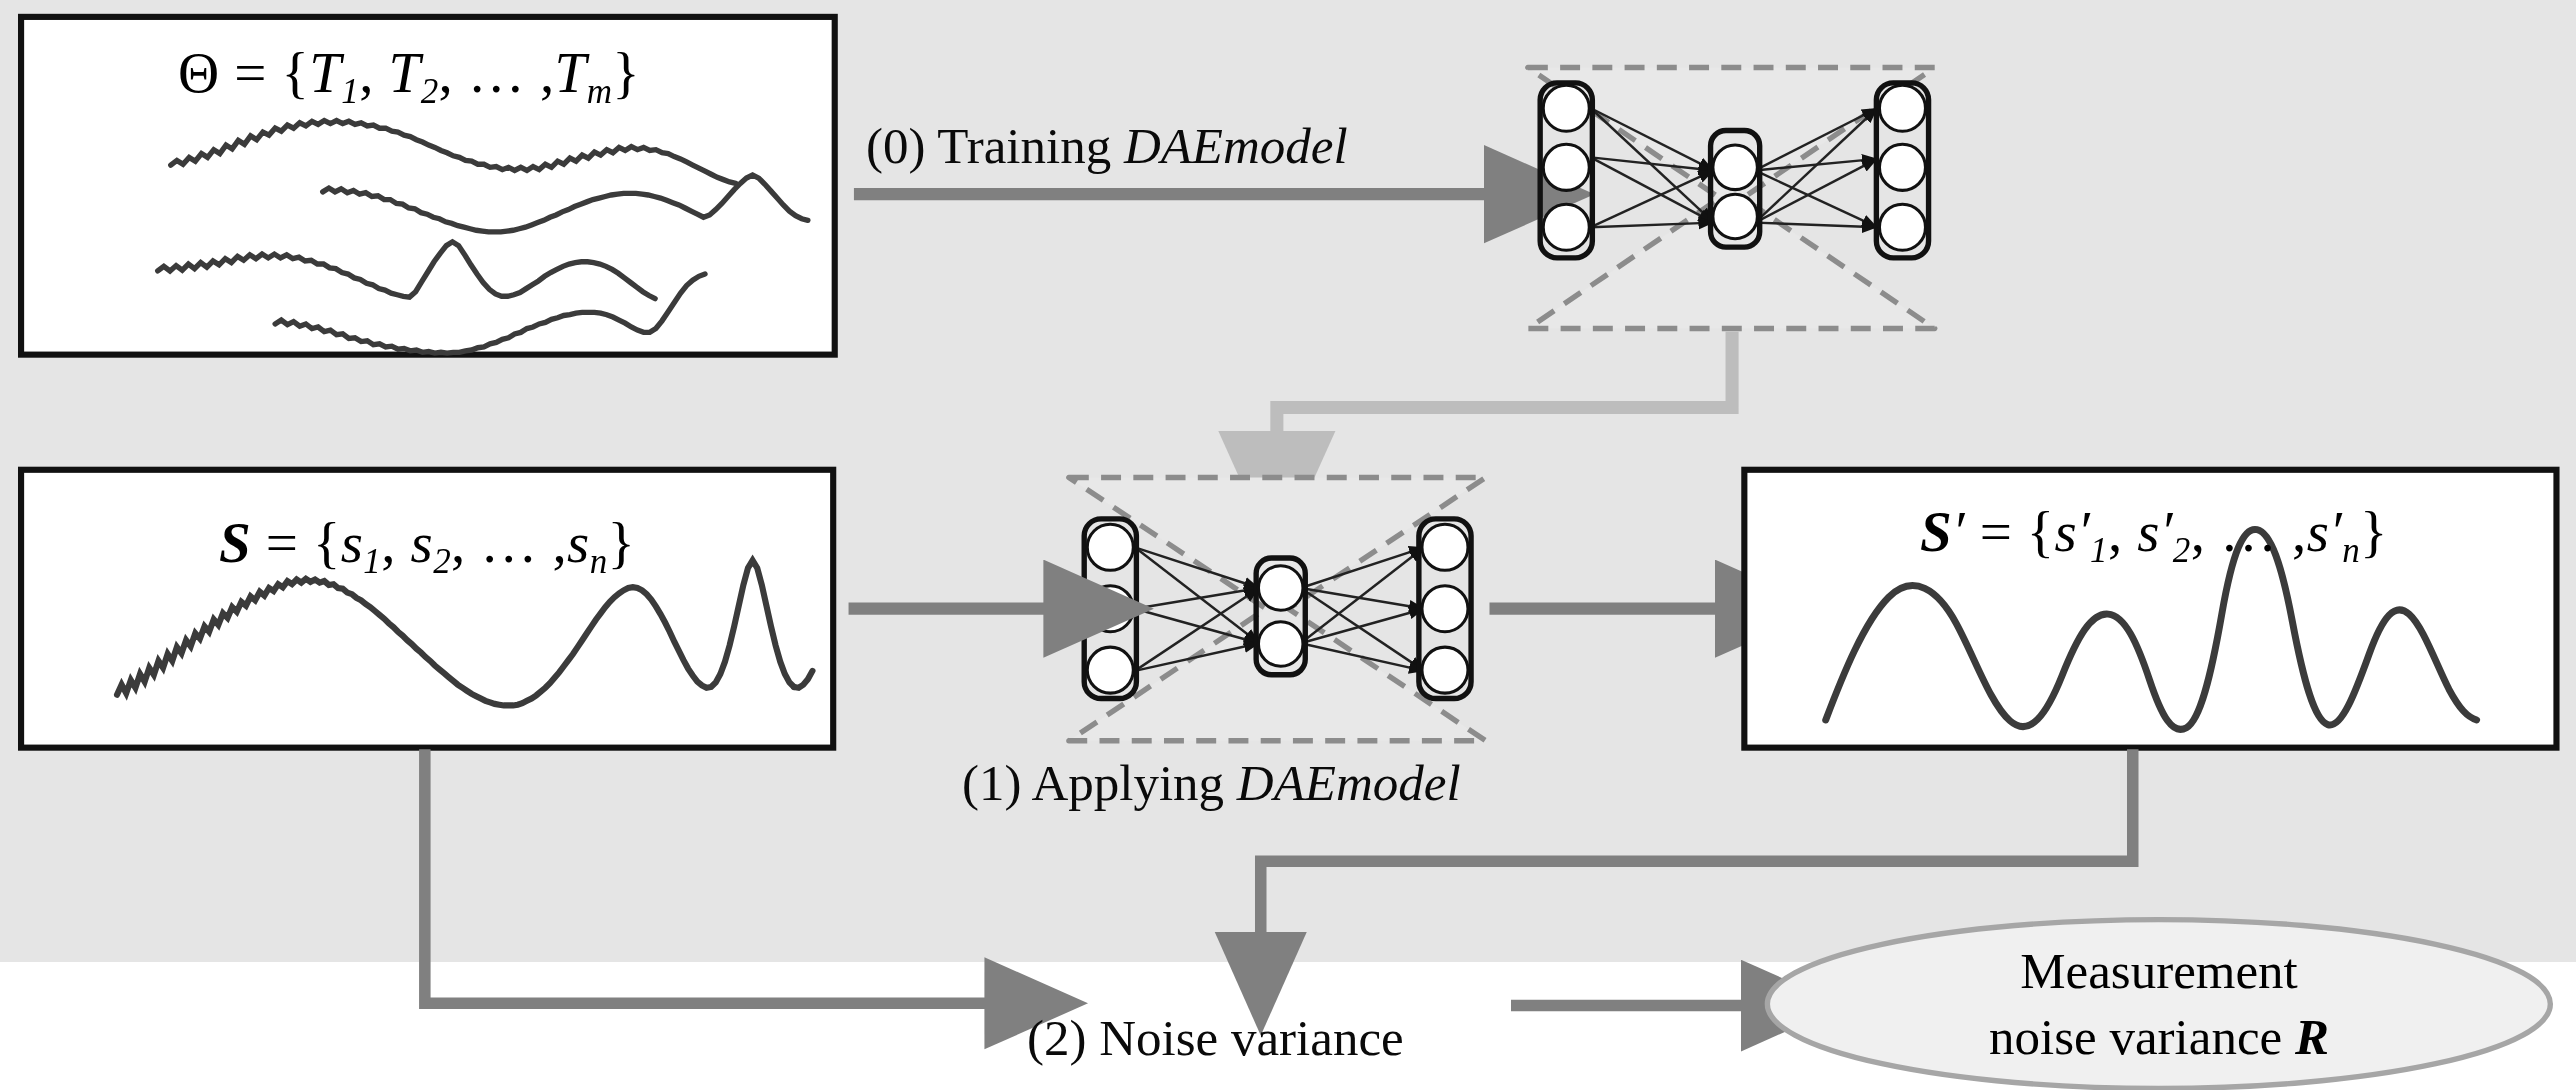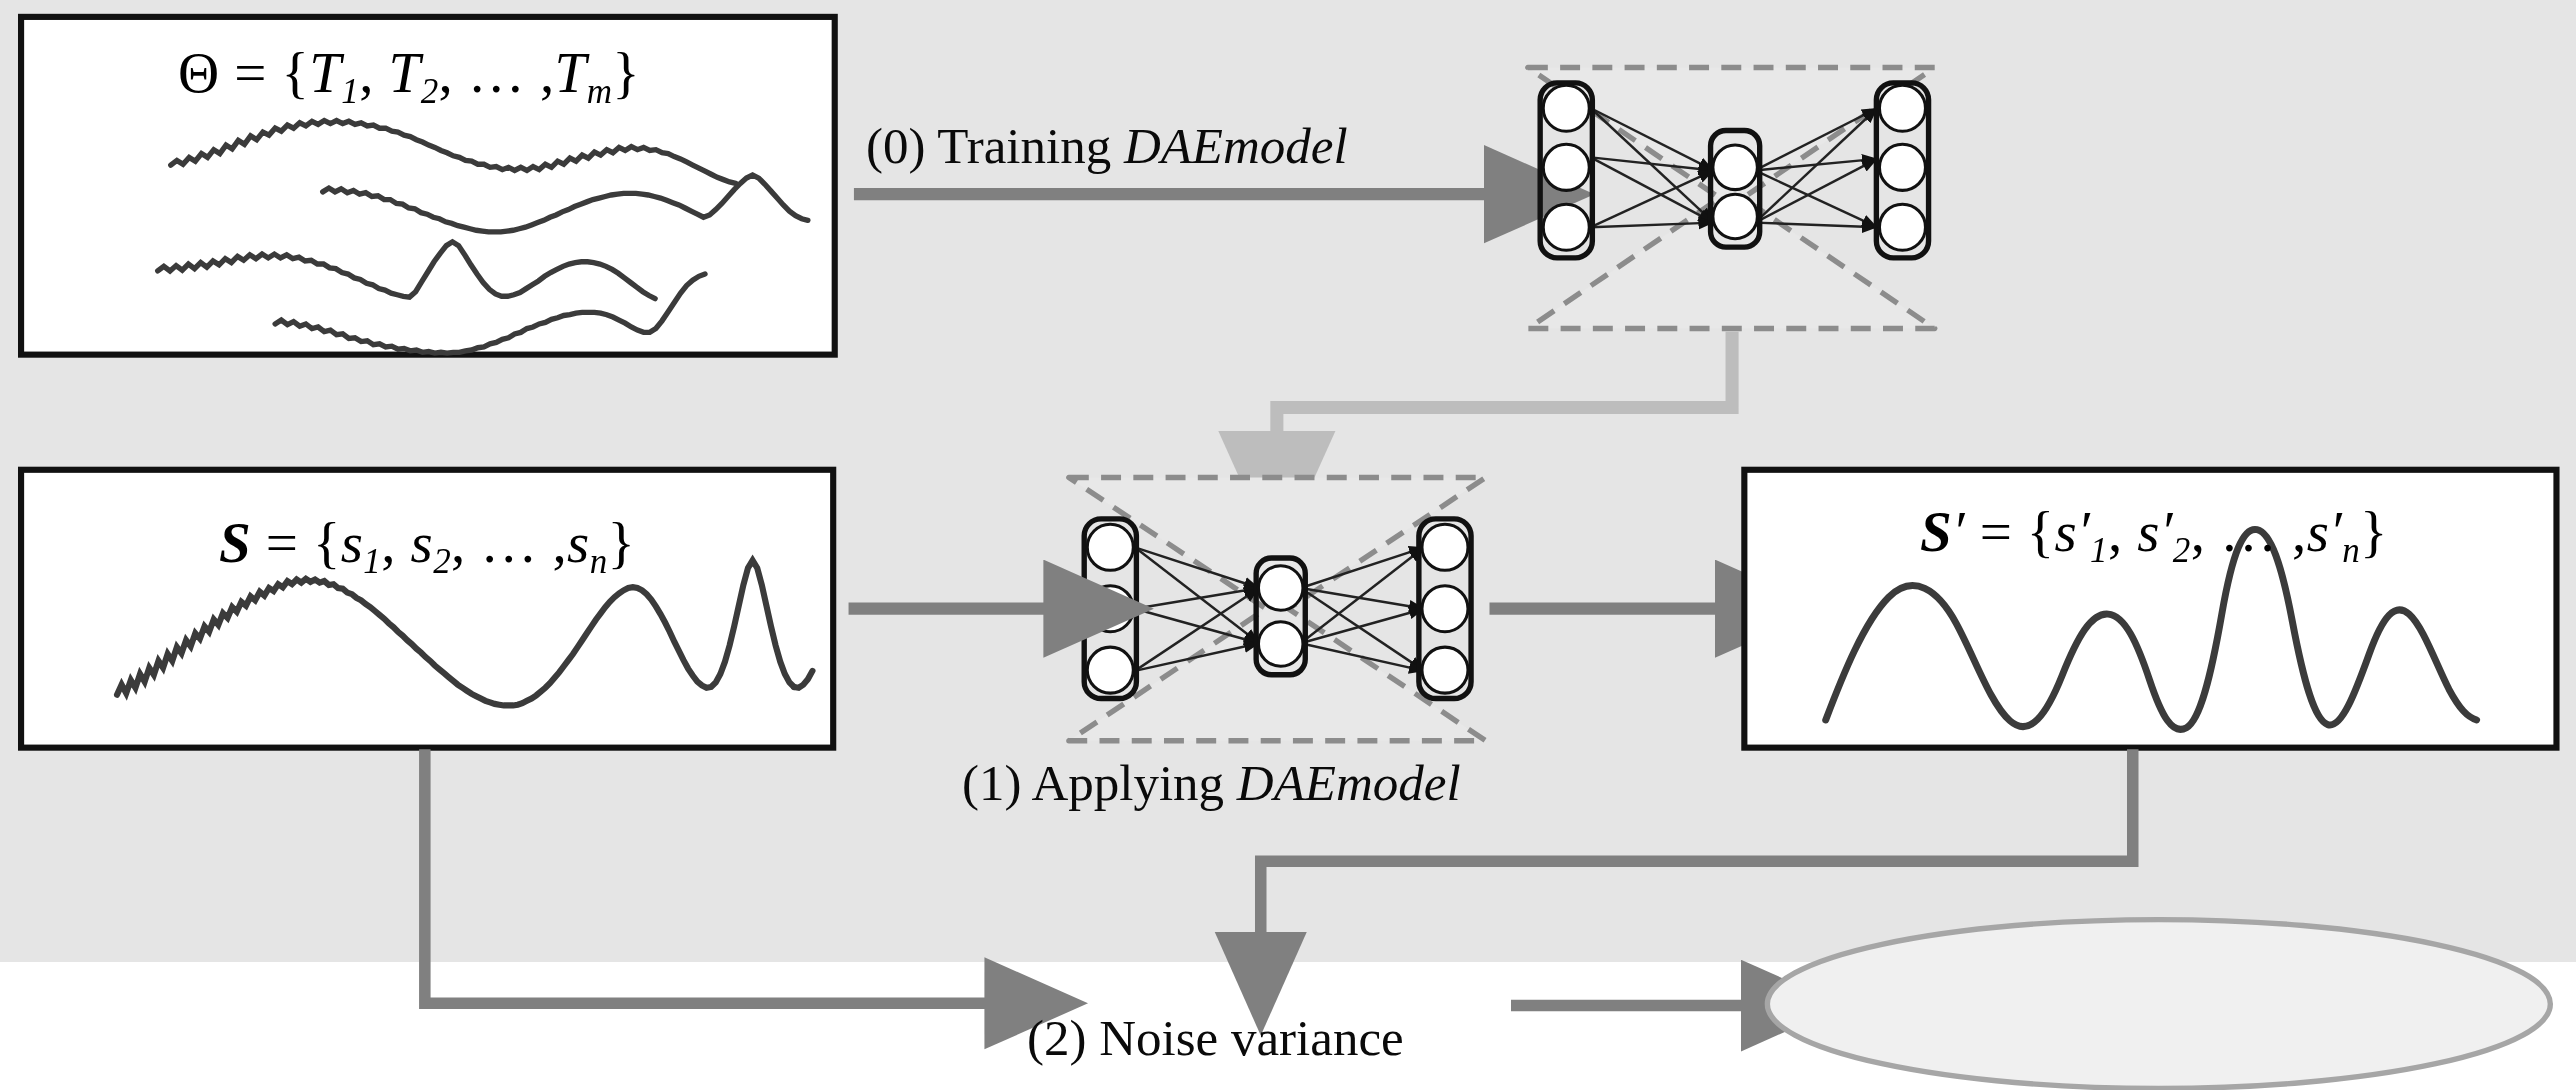--- a/index.html
+++ b/index.html
@@ -224,16 +224,20 @@
     <span>(1)</span>
     <span>Applying </span><i>DAEmodel</i>
   </div>
 
   <div class="steplbl" style="left:1027px; top:977px;margin-top:32px;">
     <span>(2)</span>
     <span>Noise variance</span>
   </div>
 
   <div class="ellipse-text" style="left:1852px; top:938px; width:614px;">
+    <div>Measurement</div>
+    <div>
+      <span>noise variance </span><i>R</i>
+    </div>
   </div>
 
 </div>
 
 
 </body></html>

